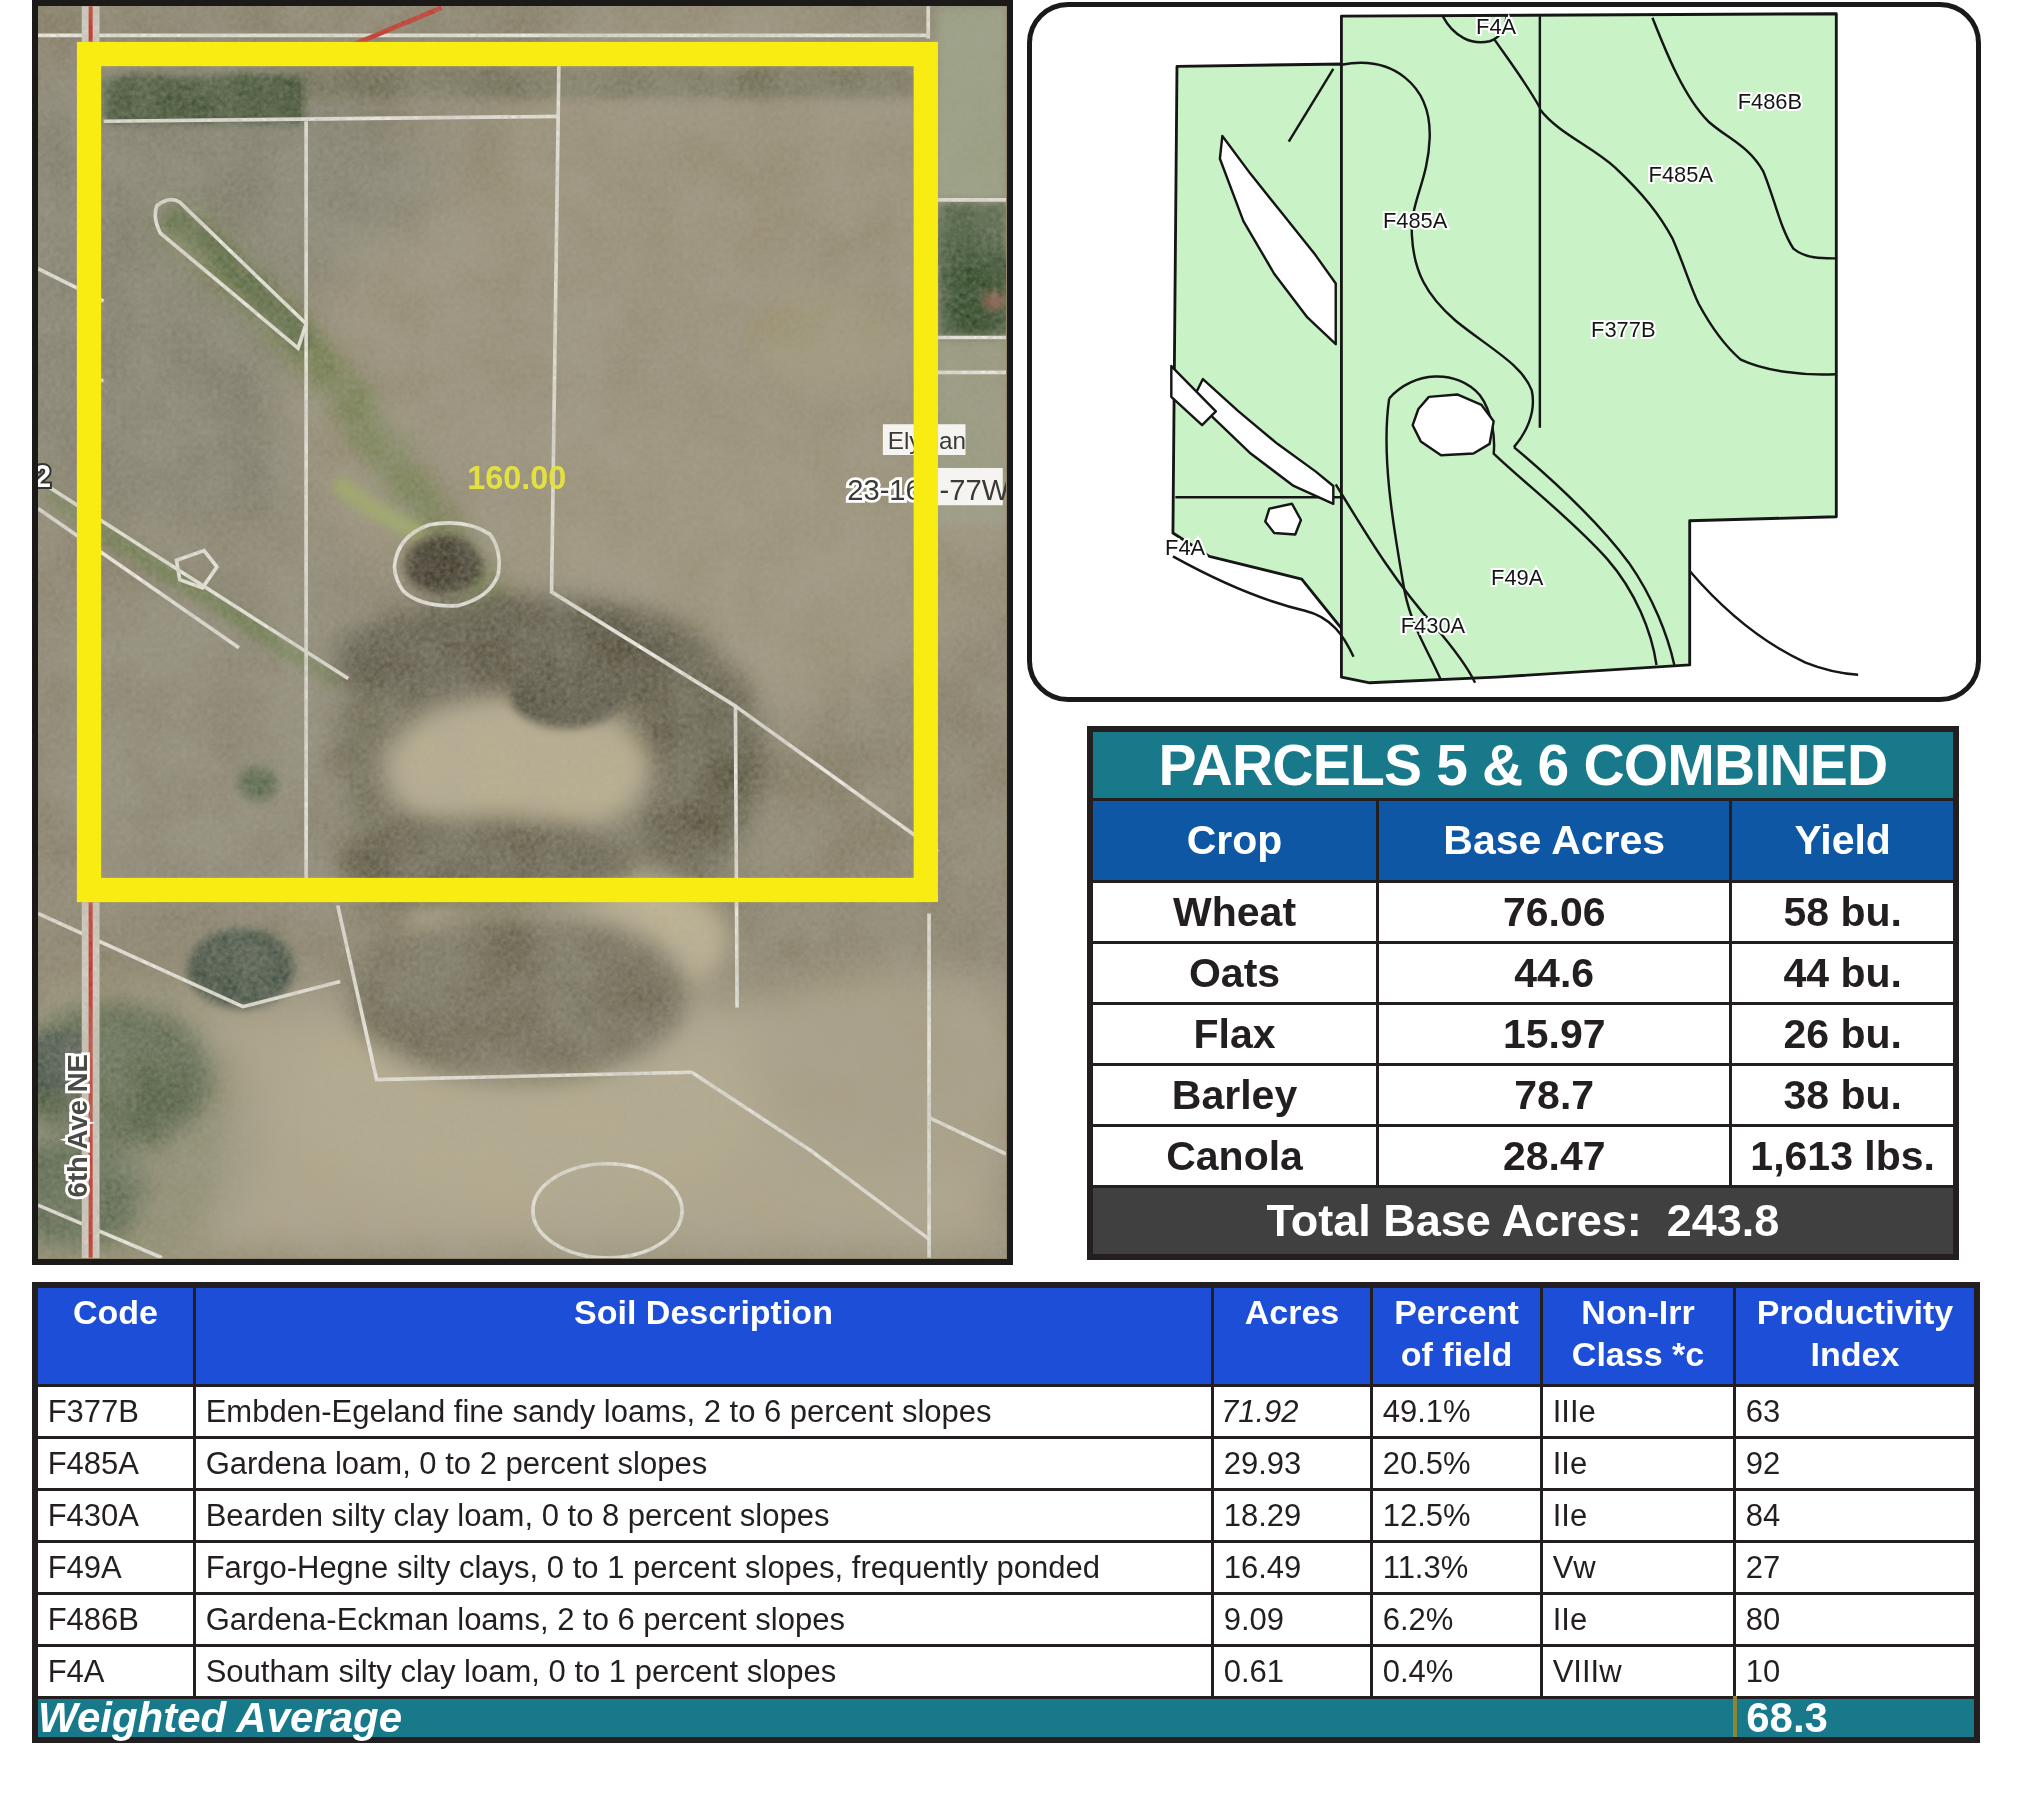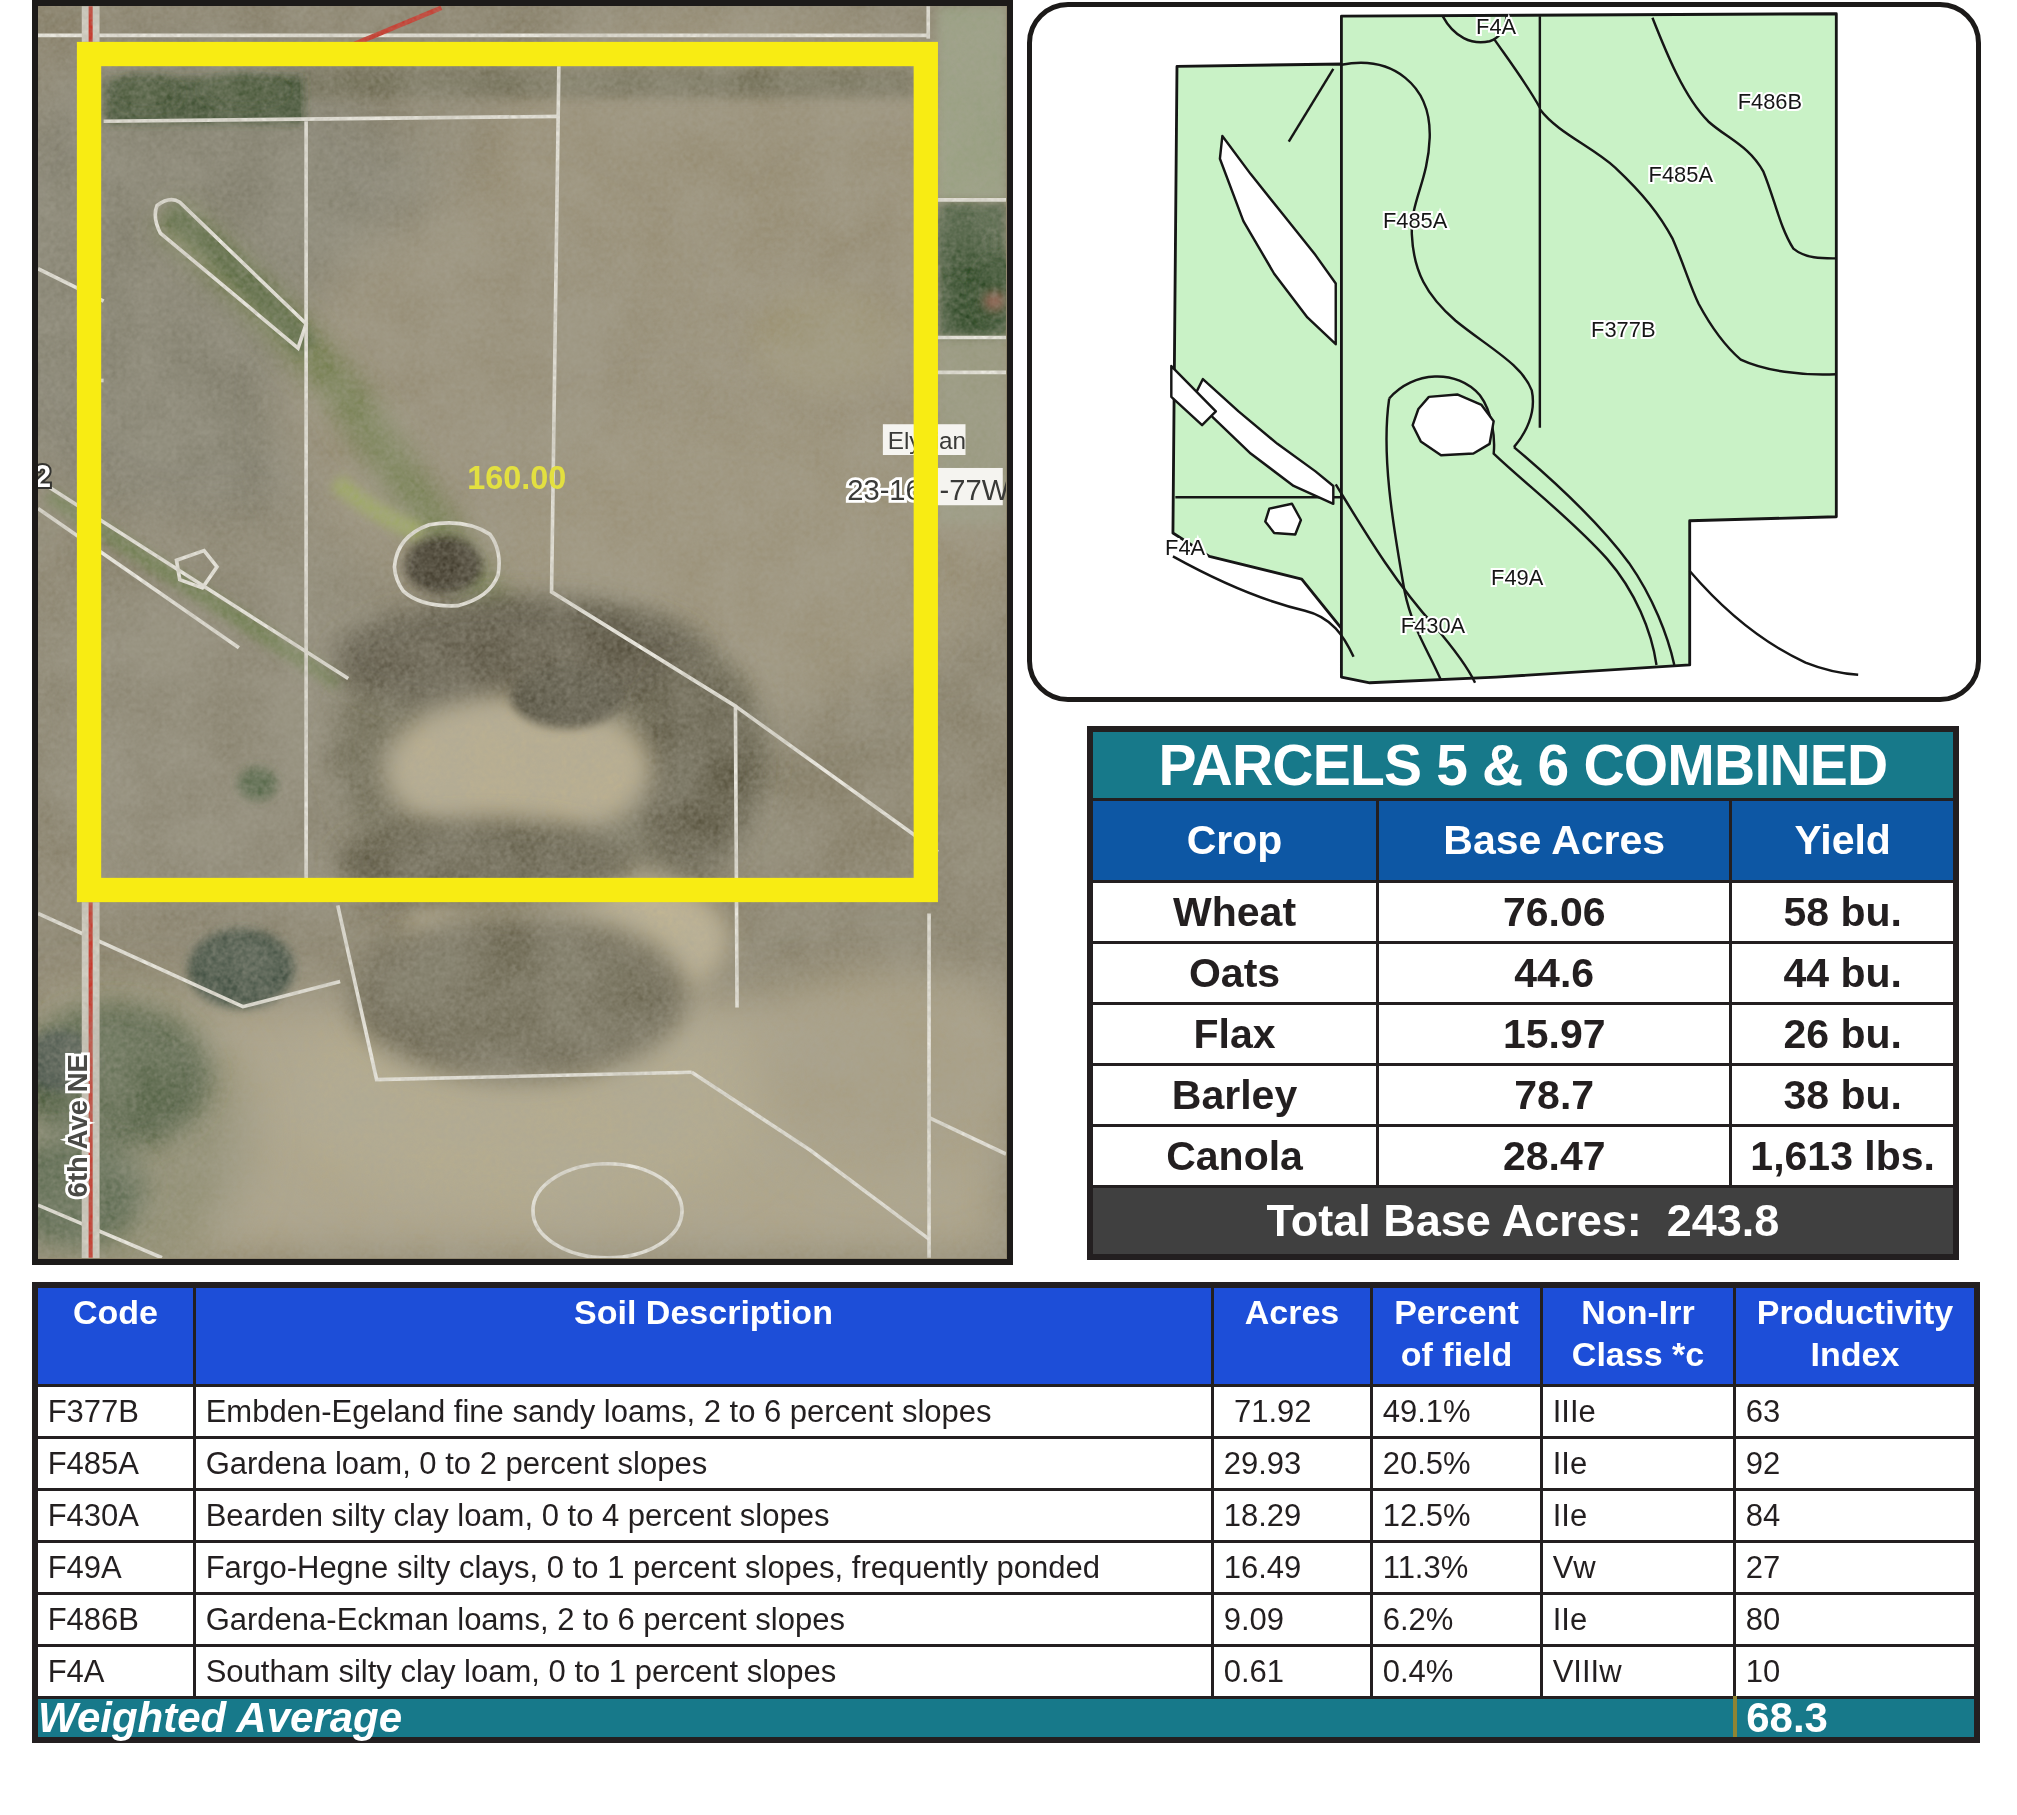--- a/index.html
+++ b/index.html
@@ -265,36 +265,36 @@
     <td style="width:1015px;border:3.2px solid #231f20;padding-top:3.2px;line-height:42px;">Soil Description</td>
     <td style="width:156px;border:3.2px solid #231f20;padding-top:3.2px;line-height:42px;">Acres</td>
     <td style="width:167px;border:3.2px solid #231f20;padding-top:3.2px;line-height:42px;">Percent<br>of field</td>
     <td style="width:190px;border:3.2px solid #231f20;padding-top:3.2px;line-height:42px;">Non-Irr<br>Class *c</td>
     <td style="border:3.2px solid #231f20;padding-top:3.2px;line-height:42px;">Productivity<br>Index</td>
   </tr>
 
   <tr style="font-size:31px;color:#231f20;">
     <td style="height:49px;border:3.2px solid #231f20;padding-left:9.7px;">F377B</td>
     <td style="border:3.2px solid #231f20;padding-left:9.7px;">Embden-Egeland fine sandy loams, 2 to 6 percent slopes</td>
-    <td style="border:3.2px solid #231f20;padding-left:20px;">71.92</td>
+    <td style="border:3.2px solid #231f20;padding-left:7px;font-style:italic;">71.92</td>
     <td style="border:3.2px solid #231f20;padding-left:9.7px;">49.1%</td>
     <td style="border:3.2px solid #231f20;padding-left:9.7px;">IIIe</td>
     <td style="border:3.2px solid #231f20;padding-left:9.7px;">63</td>
         </tr>
   <tr style="font-size:31px;color:#231f20;">
     <td style="height:49px;border:3.2px solid #231f20;padding-left:9.7px;">F485A</td>
     <td style="border:3.2px solid #231f20;padding-left:9.7px;">Gardena loam, 0 to 2 percent slopes</td>
     <td style="border:3.2px solid #231f20;padding-left:9.7px;">29.93</td>
     <td style="border:3.2px solid #231f20;padding-left:9.7px;">20.5%</td>
     <td style="border:3.2px solid #231f20;padding-left:9.7px;">IIe</td>
     <td style="border:3.2px solid #231f20;padding-left:9.7px;">92</td>
         </tr>
   <tr style="font-size:31px;color:#231f20;">
     <td style="height:49px;border:3.2px solid #231f20;padding-left:9.7px;">F430A</td>
-    <td style="border:3.2px solid #231f20;padding-left:9.7px;">Bearden silty clay loam, 0 to 4 percent slopes</td>
+    <td style="border:3.2px solid #231f20;padding-left:9.7px;">Bearden silty clay loam, 0 to 8 percent slopes</td>
     <td style="border:3.2px solid #231f20;padding-left:9.7px;">18.29</td>
     <td style="border:3.2px solid #231f20;padding-left:9.7px;">12.5%</td>
     <td style="border:3.2px solid #231f20;padding-left:9.7px;">IIe</td>
     <td style="border:3.2px solid #231f20;padding-left:9.7px;">84</td>
         </tr>
   <tr style="font-size:31px;color:#231f20;">
     <td style="height:49px;border:3.2px solid #231f20;padding-left:9.7px;">F49A</td>
     <td style="border:3.2px solid #231f20;padding-left:9.7px;">Fargo-Hegne silty clays, 0 to 1 percent slopes, frequently ponded</td>
     <td style="border:3.2px solid #231f20;padding-left:9.7px;">16.49</td>
     <td style="border:3.2px solid #231f20;padding-left:9.7px;">11.3%</td>

